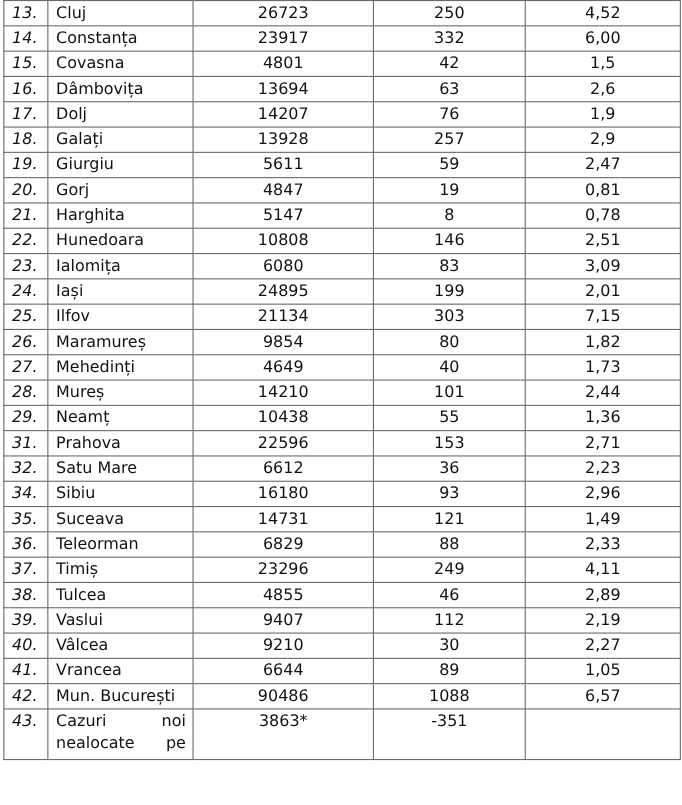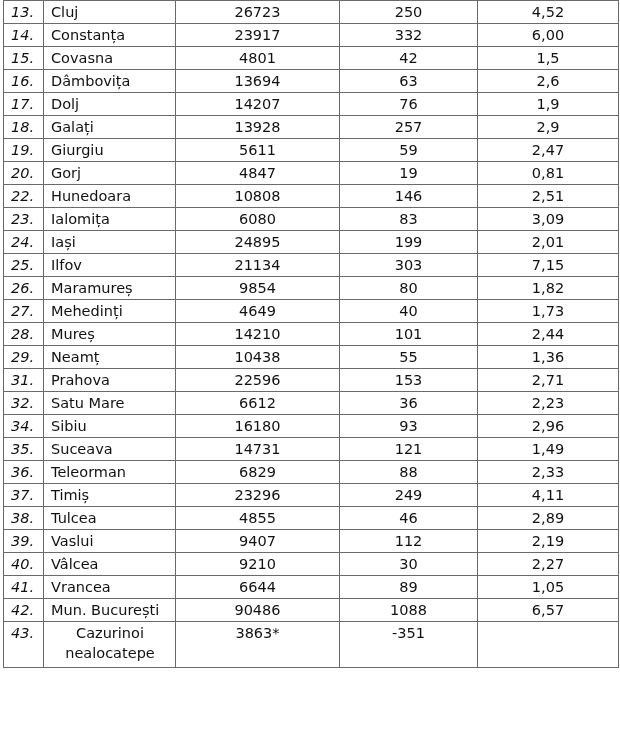--- a/index.html
+++ b/index.html
@@ -39,21 +39,21 @@
   td.c-num { text-align: left; padding-left: 7px; font-style: italic; }
   td.c-name { text-align: left; padding-left: 7px; margin-left: 23px; }
   td.c-val { text-align: center; }
   tr.tall td {
     height: 44px;
     vertical-align: top;
     padding-top: 1px;
   }
   .justify-line {
     display: flex;
-    justify-content: center;
+    justify-content: space-between;
     width: 100%;
   }
 </style>
 </head>
 <body>
 
 <div class="table-wrap">
   <table>
     <colgroup>
       <col style="width:40px">
@@ -111,20 +111,27 @@
           <td class="c-val">5611</td>
           <td class="c-val">59</td>
           <td class="c-val">2,47</td>
         </tr>
         <tr>
           <td class="c-num">20.</td>
           <td class="c-name">Gorj</td>
           <td class="c-val">4847</td>
           <td class="c-val">19</td>
           <td class="c-val">0,81</td>
+        </tr>
+        <tr>
+          <td class="c-num">21.</td>
+          <td class="c-name">Harghita</td>
+          <td class="c-val">5147</td>
+          <td class="c-val">8</td>
+          <td class="c-val">0,78</td>
         </tr>
         <tr>
           <td class="c-num">22.</td>
           <td class="c-name">Hunedoara</td>
           <td class="c-val">10808</td>
           <td class="c-val">146</td>
           <td class="c-val">2,51</td>
         </tr>
         <tr>
           <td class="c-num">23.</td>

